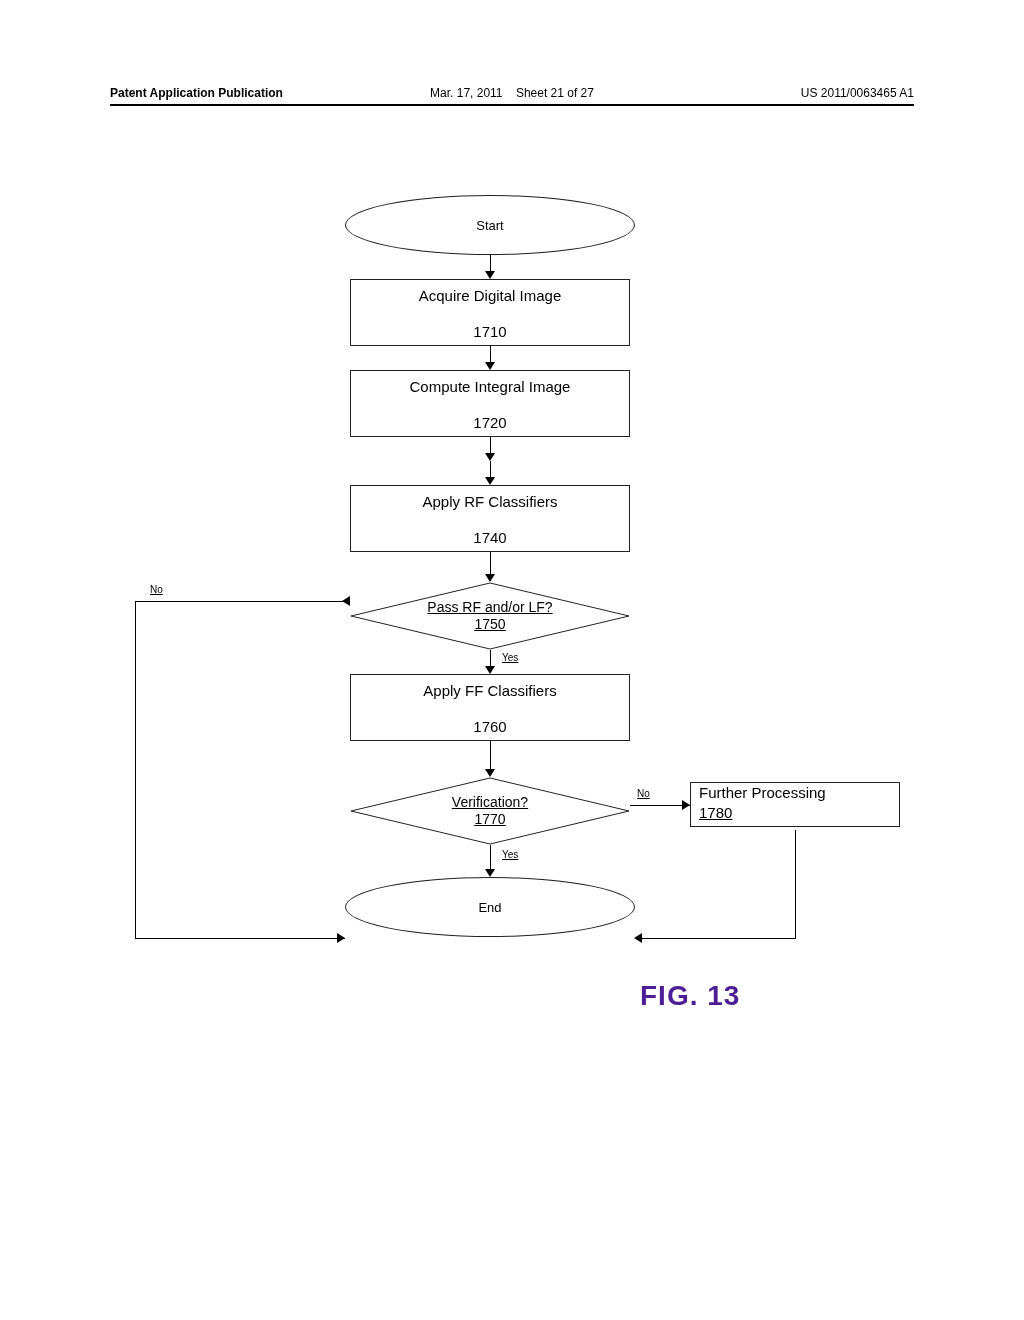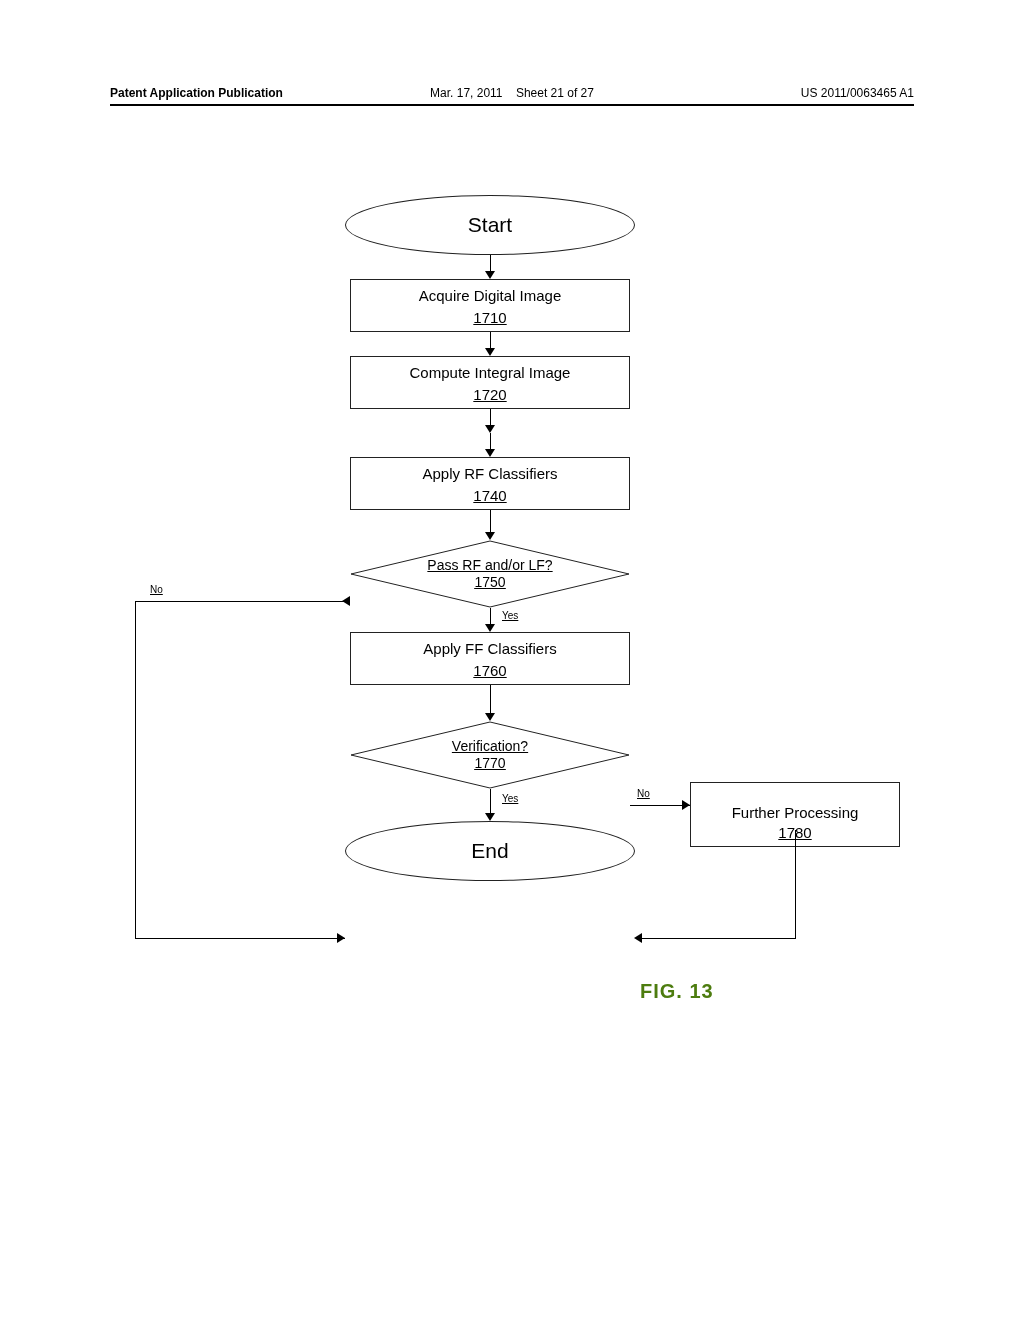--- a/index.html
+++ b/index.html
@@ -44,34 +44,33 @@
   .rect {
     border: 1px solid #222;
     width: 280px;
     text-align: center;
     padding: 6px 20px 4px;
     font-size: 15px;
     line-height: 1.3;
     background: #fff;
   }
   .rect .ref {
-    text-decoration: underline;
     display: inline-block;
-    margin-top: 2px;
+    margin-top: 16px;
   }
 
   .oval {
     width: 290px;
     height: 60px;
     border: 1px solid #222;
     border-radius: 50%/50%;
     display: flex;
     align-items: center;
     justify-content: center;
-    font-size: 21px;
+    font-size: 13px;
     background: #fff;
   }
 
   .diamond-wrap {
     width: 280px;
     height: 68px;
     display: flex;
     align-items: center;
     justify-content: center;
     position: relative;
@@ -111,33 +110,32 @@
   .label-yes, .label-no {
     position: absolute;
     font-size: 10px;
     text-decoration: underline;
   }
 
   .side-rect {
     position: absolute;
     border: 1px solid #222;
     width: 210px;
-    text-align: center;
-    padding: 20px 8px 4px;
+    padding: 0 8px 4px;
     font-size: 15px;
     line-height: 1.3;
     background: #fff;
   }
   .side-rect .ref { text-decoration: underline; }
 
   .fig-label {
     position: absolute;
-    font-size: 20px;
+    font-size: 28px;
     font-weight: bold;
-    color: #4d7c0f;
+    color: #4c1d95;
     letter-spacing: 1px;
   }
 
   
   .line { position: absolute; background: #000; }
   .arrow-right-head {
     position: absolute;
     width: 0; height: 0;
     border-top: 5px solid transparent;
     border-bottom: 5px solid transparent;

